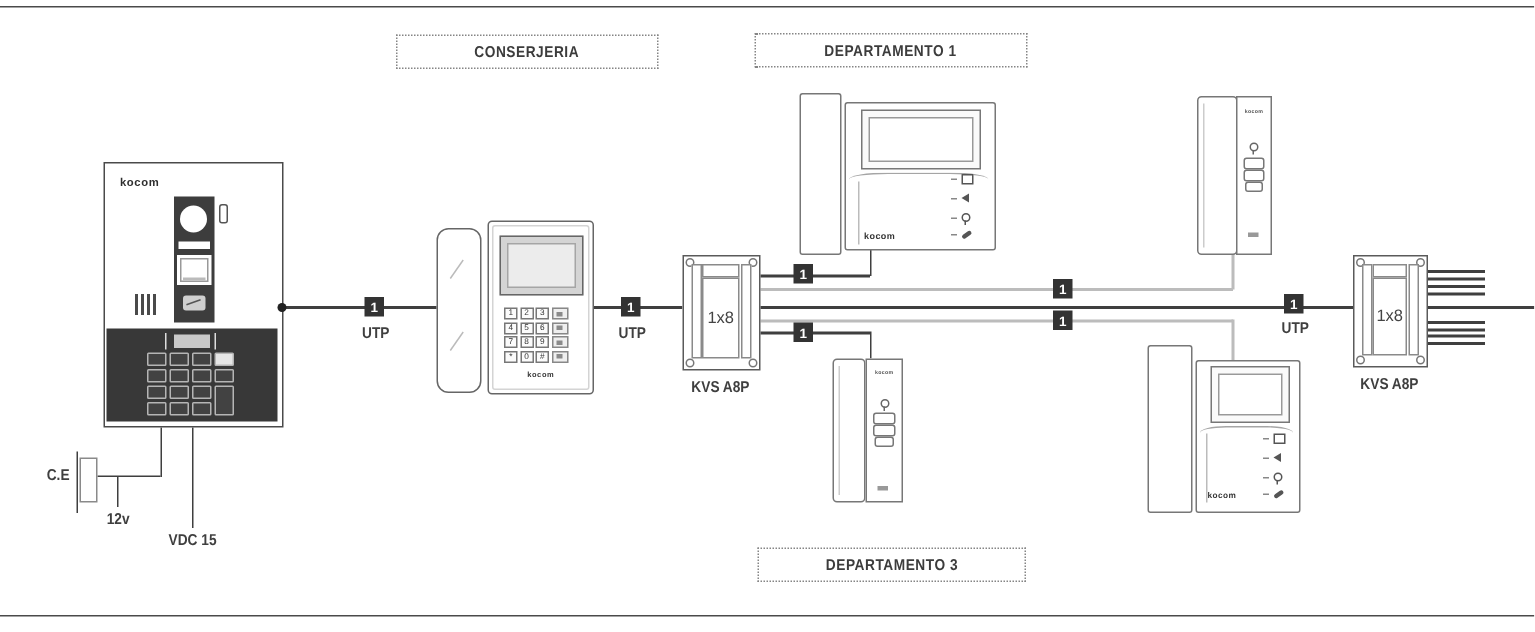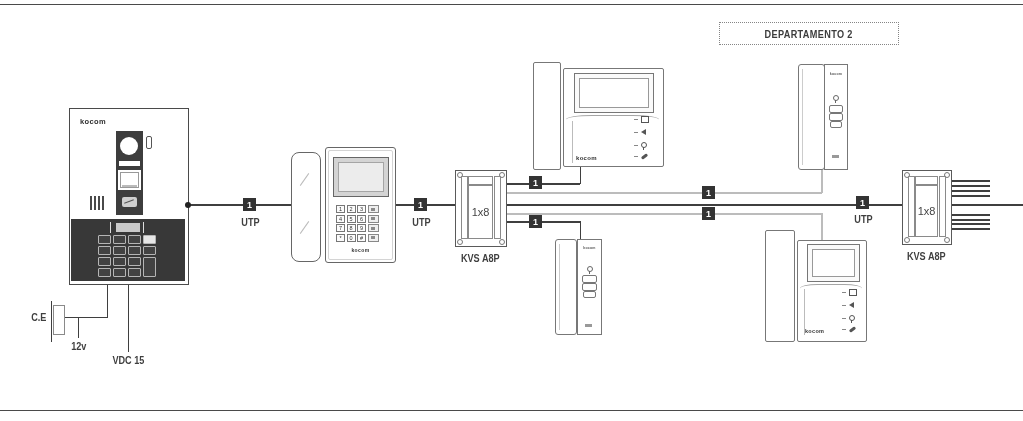--- a/index.html
+++ b/index.html
@@ -85,22 +85,28 @@
   .ap-mark{position:absolute;background:#999;}
 </style>
 </head>
 <body>
 
 <div class="canvas">
 
   <div class="frameline" style="top:4px;"></div>
   <div class="frameline" style="top:410px;"></div>
 
-  <div class="zone" style="left:719px;top:22px;width:178px;height:21px;">
-      <span class="cond">DEPARTAMENTO 2</span>
+  <div class="zone" style="left:264px;top:23px;width:173px;height:21px;">
+      <span class="cond">CONSERJERIA</span>
+    </div>
+  <div class="zone" style="left:503px;top:22px;width:180px;height:21px;">
+      <span class="cond">DEPARTAMENTO 1</span>
+    </div>
+  <div class="zone" style="left:505px;top:365px;width:177px;height:21px;">
+      <span class="cond">DEPARTAMENTO 3</span>
     </div>
 
   <div class="dev panel" style="left:69px;top:108px;width:118px;height:175px;">
     <div class="brand" style="left:10px;top:8px;font-size:7.5px;">kocom</div>
     <div class="cammod" style="left:46px;top:22px;width:27px;height:84px;">
       <div class="camcircle" style="left:4px;top:6px;"></div>
       <div class="camstrip" style="left:3px;top:30px;width:21px;height:5px;"></div>
       <div class="camscreen" style="left:2px;top:39px;width:23px;height:20px;">
         <div class="inner"></div>
         <div class="txtbar"></div>

